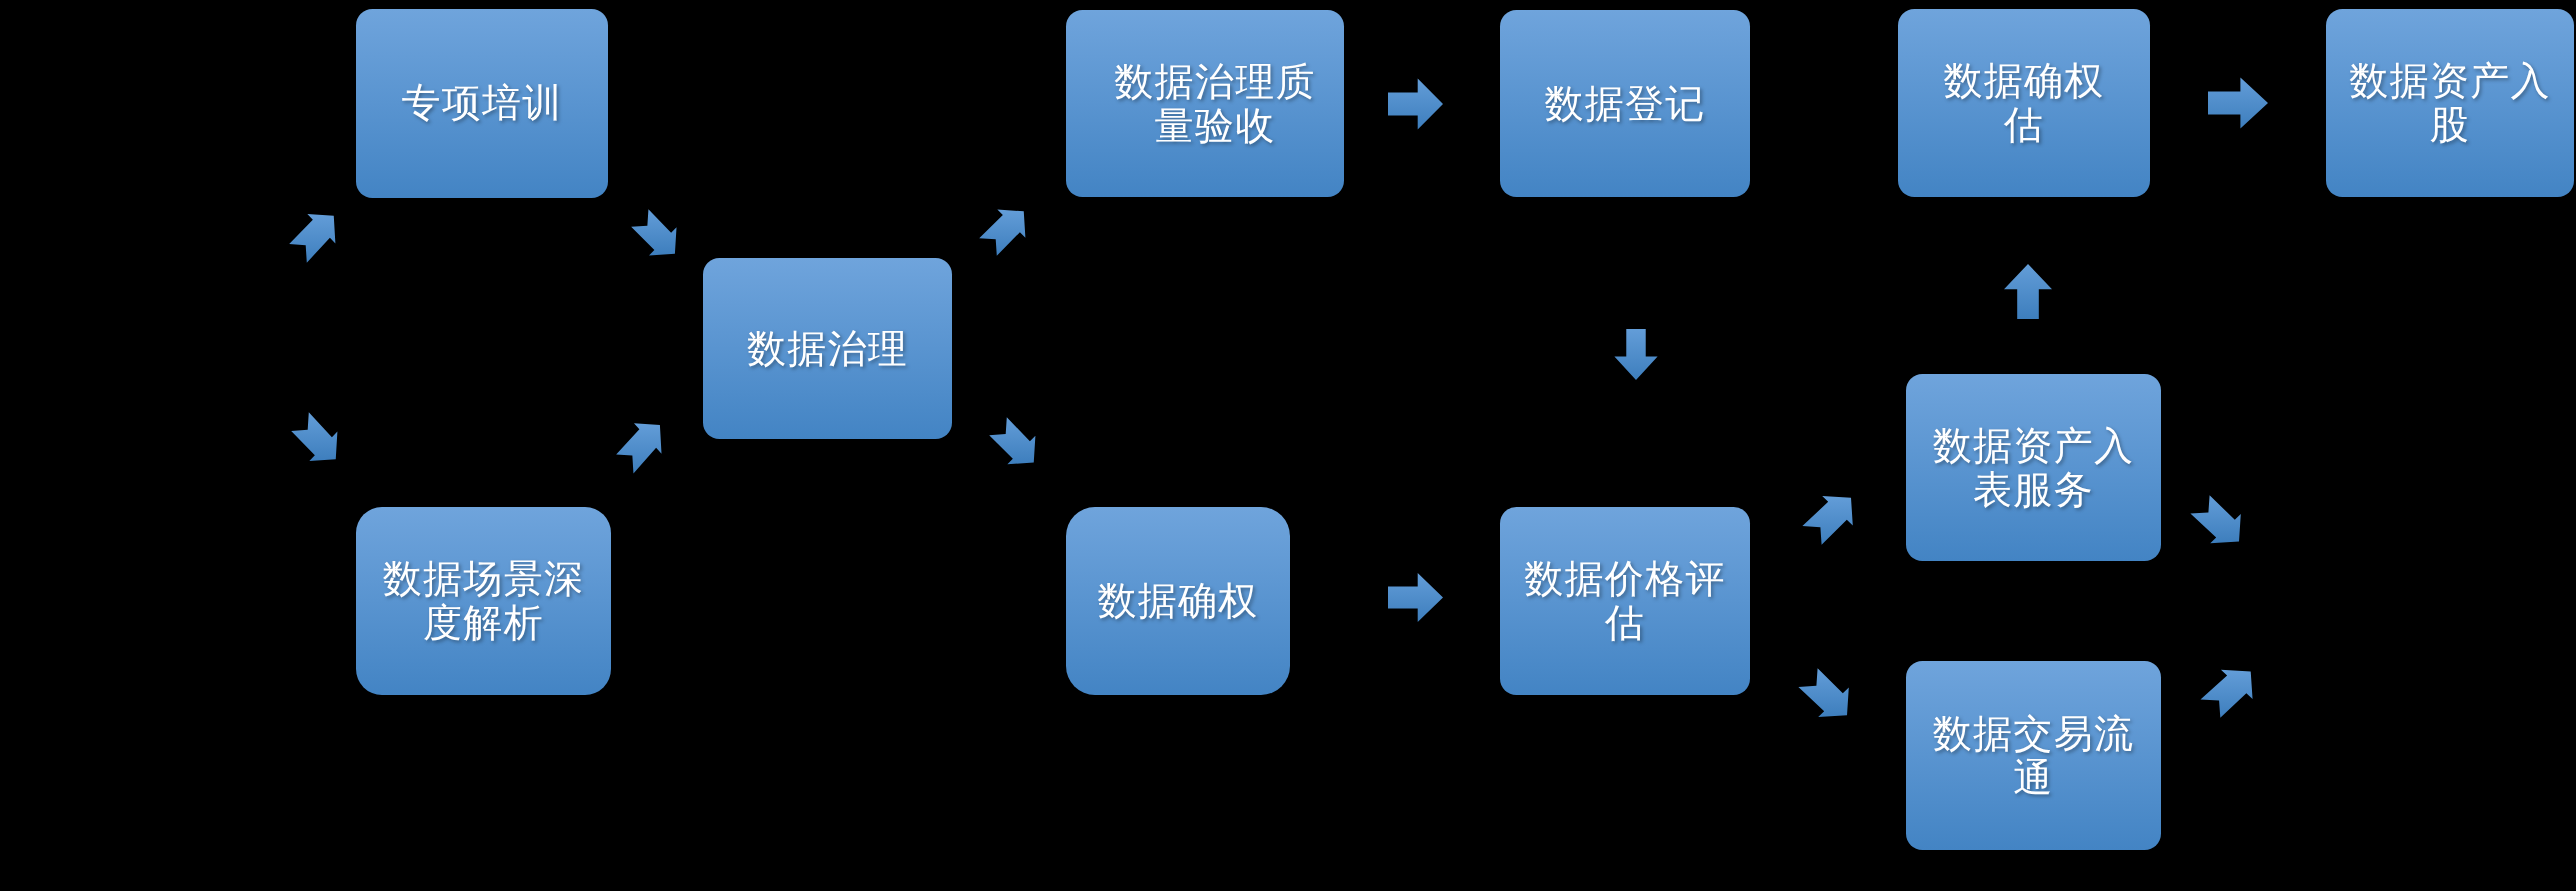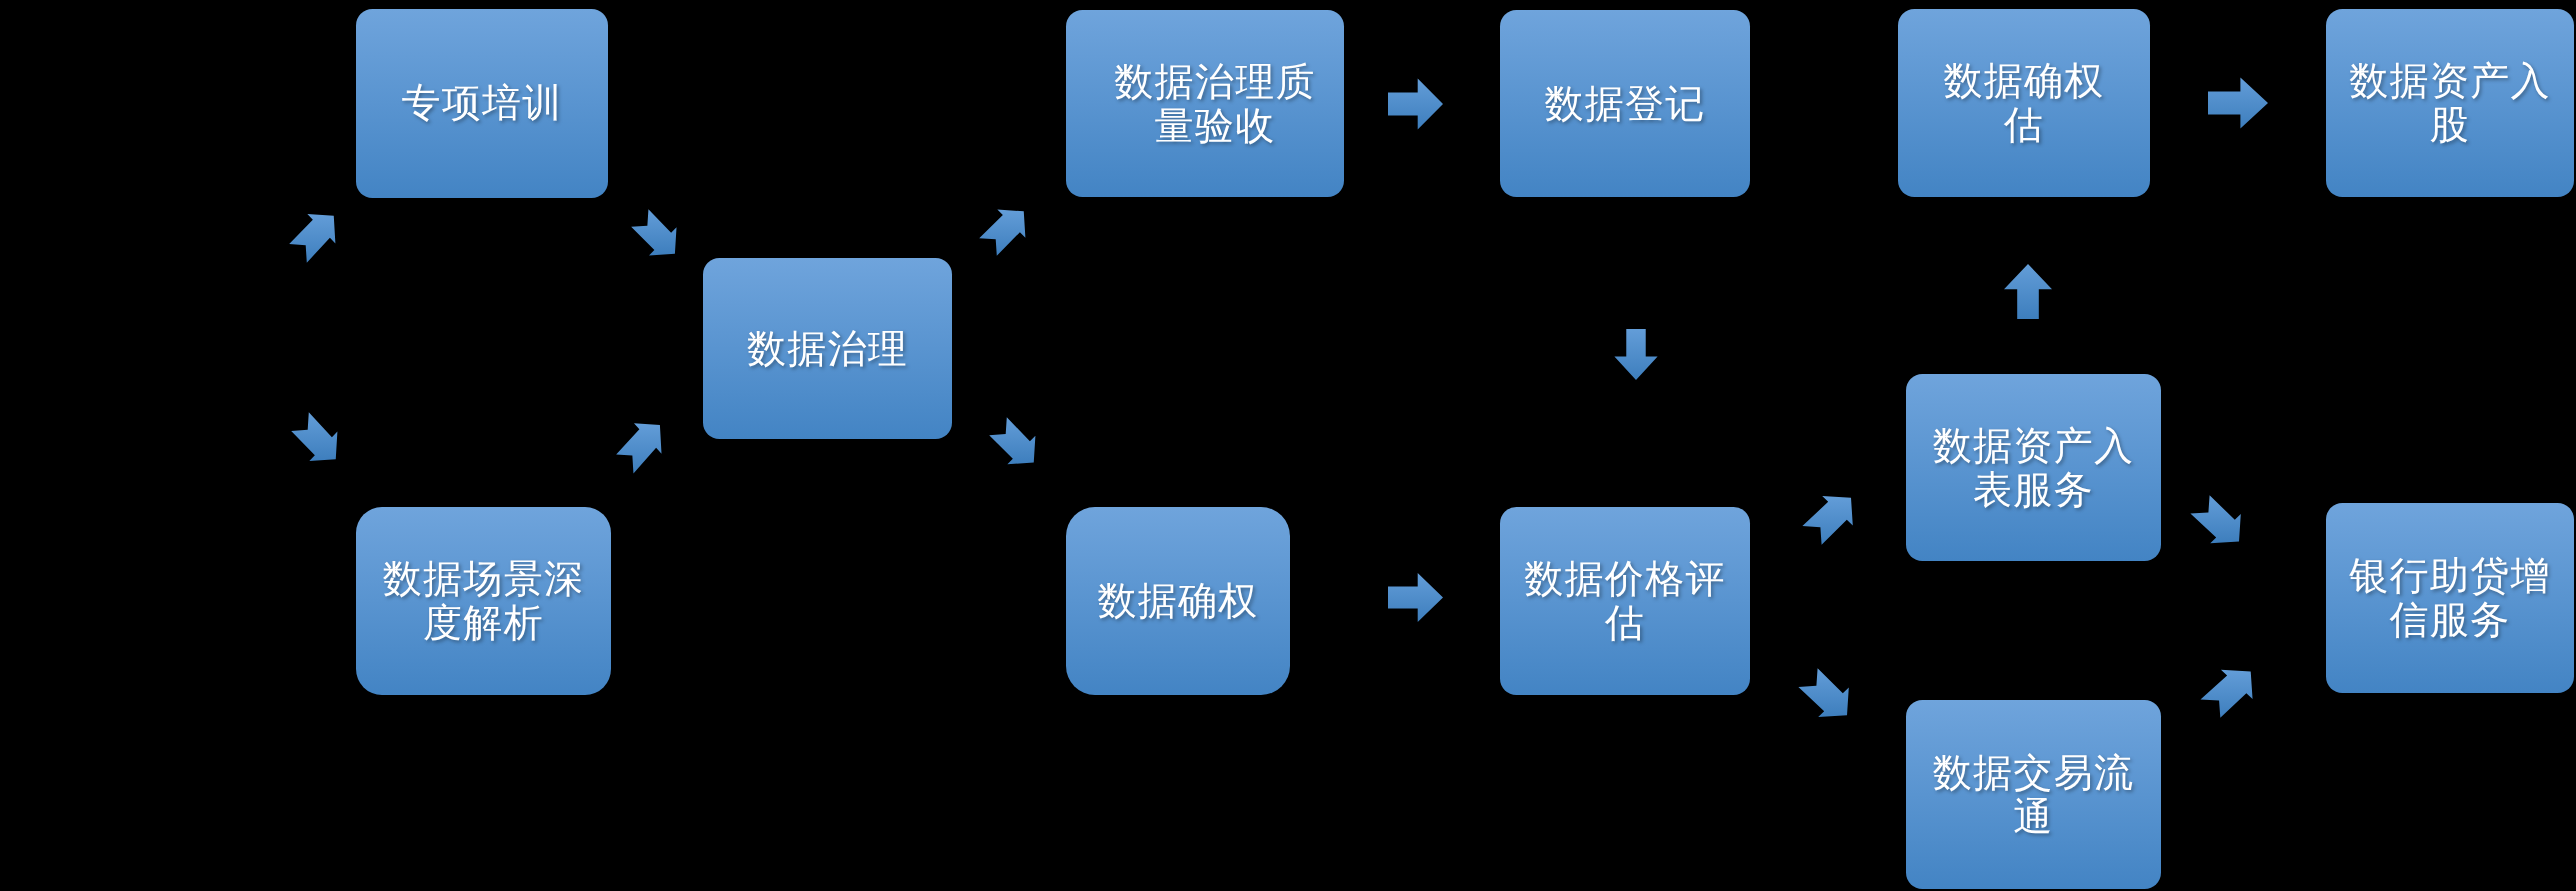--- a/index.html
+++ b/index.html
@@ -34,21 +34,21 @@
   #n-training          { left: 356px;  top: 8.8px;   width: 252px; height: 189px; }
   #n-scenario          { left: 356px;  top: 507px;  width: 255px; height: 188px; border-radius: 26px; }
   #n-governance        { left: 703px; top: 258px;  width: 249px; height: 181px; }
   #n-quality           { left: 1066px; top: 10px;   width: 258px; height: 187px; padding-left: 20px; }
   #n-registration      { left: 1500px; top: 10px;   width: 250px; height: 187px; text-align: center; }
   #n-rights            { left: 1066px; top: 507px;  width: 224px; height: 188px; border-radius: 29px; }
   #n-price             { left: 1500px; top: 507px;  width: 250px; height: 188px; text-align: right; }
   #n-asset-eval        { left: 1898px; top: 8.8px;   width: 252px; height: 188px; }
   #n-equity            { left: 2326px; top: 8.8px;   width: 248px; height: 188px; }
   #n-entry             { left: 1906px; top: 374px;  width: 255px; height: 187px; }
-  #n-trading           { left: 1906px; top: 700px; width: 255px; height: 189px; }
+  #n-trading           { left: 1906px; top: 661px; width: 255px; height: 189px; }
   #n-bank              { left: 2326px; top: 503px;  width: 248px; height: 190px; }
 
   #a1  { left: 287px;  top: 207px;  width: 55px;  height: 58px; }
   #a2  { left: 289px;  top: 410px;  width: 55px;  height: 58px; }
   #a3  { left: 629px;  top: 207px;  width: 54px;  height: 55px; }
   #a4  { left: 614px;  top: 416px;  width: 54px;  height: 60px; }
   #a5  { left: 977px; top: 203px;  width: 55px;  height: 55px; }
   #a6  { left: 987px; top: 415px;  width: 55px;  height: 56px; }
   #a7  { left: 1388px; top: 72px;  width: 55px;  height: 64px; }
   #a8  { left: 1609px; top: 329px;  width: 54px;  height: 51px; }
@@ -111,24 +111,20 @@
     <span class="line">股</span>
   </div>
   <div class="node" id="n-entry">
     <span class="line">数据资产入</span>
     <span class="line">表服务</span>
   </div>
   <div class="node" id="n-trading">
     <span class="line">数据交易流</span>
     <span class="line">通</span>
   </div>
-  <div class="node" id="n-bank">
-    <span class="line">银行助贷增</span>
-    <span class="line">信服务</span>
-  </div>
 
   <svg id="a1" class="arrow" viewBox="0 0 100 100" preserveAspectRatio="none">
     <polygon points="4,64 47,22 37,12 85,15 88,63 78,53 36,96 34,66" fill="url(#gradArrow)"></polygon>
     </svg>
   <svg id="a2" class="arrow" viewBox="0 0 100 100" preserveAspectRatio="none">
     <polygon points="4,36 47,78 37,88 85,85 88,37 78,47 36,4 34,34" fill="url(#gradArrow)"></polygon>
     </svg>
   <svg id="a3" class="arrow" viewBox="0 0 100 100" preserveAspectRatio="none">
     <polygon points="4,36 47,78 37,88 85,85 88,37 78,47 36,4 34,34" fill="url(#gradArrow)"></polygon>
     </svg>

